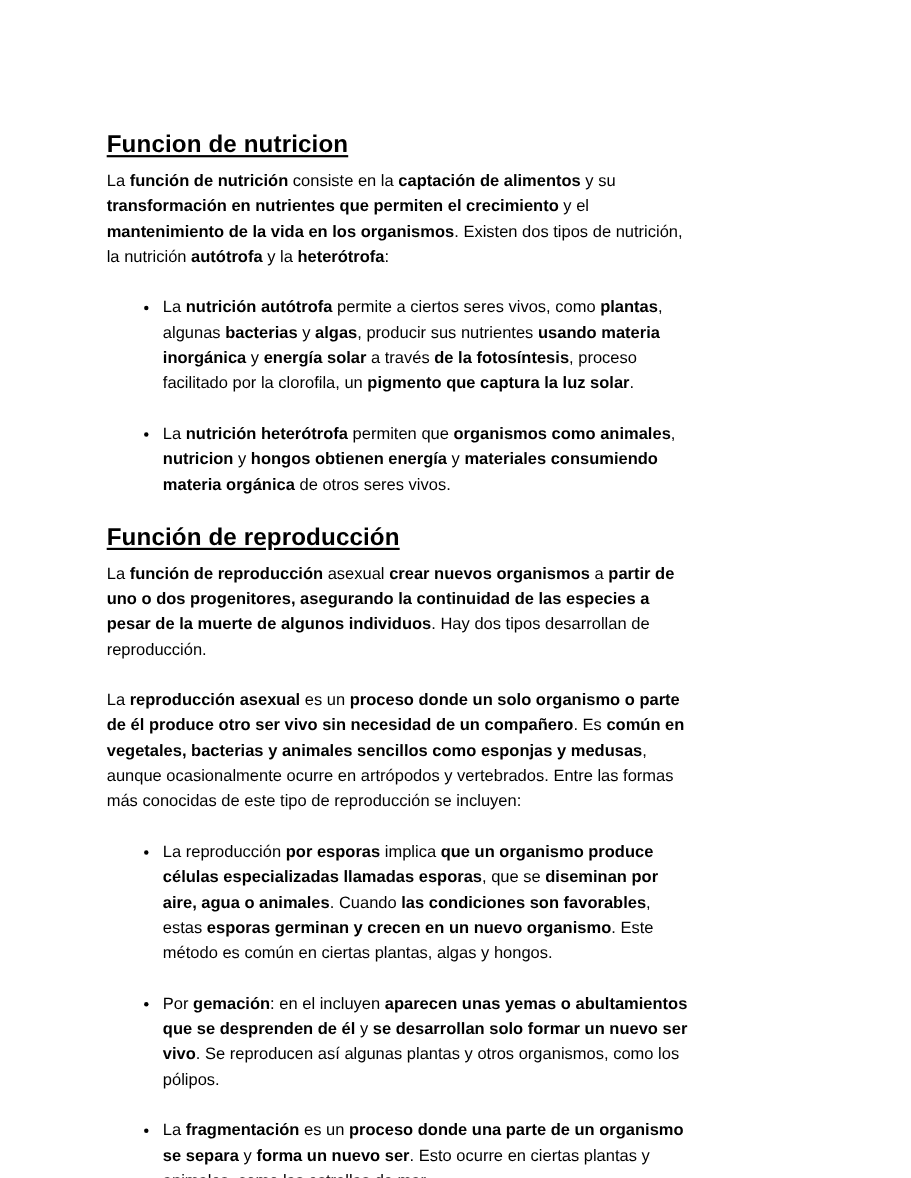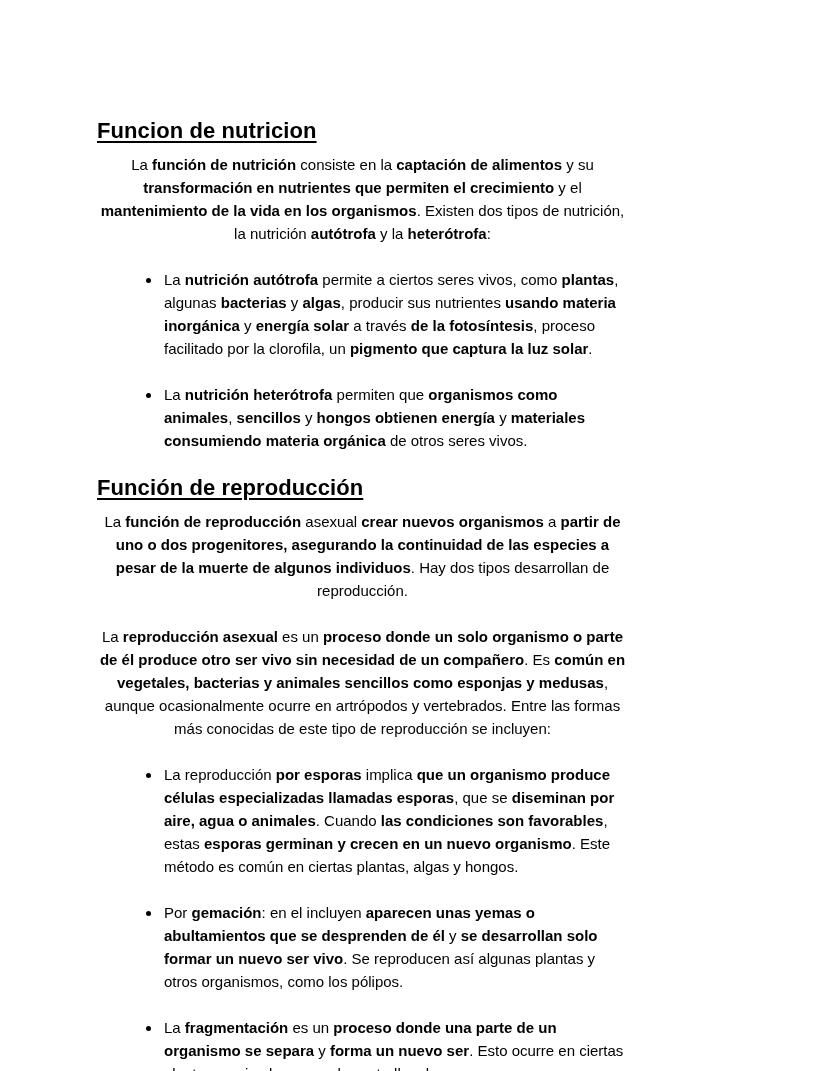--- a/index.html
+++ b/index.html
@@ -26,47 +26,46 @@
     text-underline-offset: 3px;
     letter-spacing: 0.1px;
   }
   section + section h1 {
     margin-top: 6px;
   }
   p {
     font-size: 15px;
     line-height: 23px;
     margin: 0 0 23px 0;
-    text-align: center;
   }
   ul {
     margin: 0 0 23px 0;
     padding: 0 0 0 49px;
     list-style: disc outside;
   }
   li {
     font-size: 15px;
     line-height: 23px;
-    margin: 0 0 23px 16px;
+    margin: 0 0 23px 0;
     padding-left: 2px;
   }
   li:last-child { margin-bottom: 0; }
   .b { font-weight: bold; }
 </style>
 </head>
 <body>
 
 <div class="page">
 
   <section>
     <h1>Funcion de nutricion</h1>
     <p><span>La </span><span class="b">función de nutrición</span><span> consiste en la </span><span class="b">captación de alimentos</span><span> y su </span><span class="b">transformación en nutrientes que permiten el crecimiento</span><span> y el </span><span class="b">mantenimiento de la vida en los organismos</span><span>. Existen dos tipos de nutrición, la nutrición </span><span class="b">autótrofa</span><span> y la </span><span class="b">heterótrofa</span><span>:</span></p>
     <ul>
       <li><span>La </span><span class="b">nutrición autótrofa</span><span> permite a ciertos seres vivos, como </span><span class="b">plantas</span><span>, algunas </span><span class="b">bacterias</span><span> y </span><span class="b">algas</span><span>, producir sus nutrientes </span><span class="b">usando materia inorgánica</span><span> y </span><span class="b">energía solar</span><span> a través </span><span class="b">de la fotosíntesis</span><span>, proceso facilitado por la clorofila, un </span><span class="b">pigmento que captura la luz solar</span><span>.</span></li>
-      <li><span>La </span><span class="b">nutrición heterótrofa</span><span> permiten que </span><span class="b">organismos como animales</span><span>, </span><span class="b">sencillos</span><span> y </span><span class="b">hongos obtienen energía</span><span> y </span><span class="b">materiales consumiendo materia orgánica</span><span> de otros seres vivos.</span></li>
+      <li><span>La </span><span class="b">nutrición heterótrofa</span><span> permiten que </span><span class="b">organismos como animales</span><span>, </span><span class="b">nutricion</span><span> y </span><span class="b">hongos obtienen energía</span><span> y </span><span class="b">materiales consumiendo materia orgánica</span><span> de otros seres vivos.</span></li>
     </ul>
   </section>
 
   <section>
     <h1>Función de reproducción</h1>
     <p><span>La </span><span class="b">función de reproducción</span><span> asexual </span><span class="b">crear nuevos organismos</span><span> a </span><span class="b">partir de uno o dos progenitores, asegurando la continuidad de las especies a pesar de la muerte de algunos individuos</span><span>. Hay dos tipos desarrollan de reproducción.</span></p>
     <p><span>La </span><span class="b">reproducción asexual</span><span> es un </span><span class="b">proceso donde un solo organismo o parte de él produce otro ser vivo sin necesidad de un compañero</span><span>. Es </span><span class="b">común en vegetales, bacterias y animales sencillos como esponjas y medusas</span><span>, aunque ocasionalmente ocurre en artrópodos y vertebrados. Entre las formas más conocidas de este tipo de reproducción se incluyen:</span></p>
     <ul>
       <li><span>La reproducción </span><span class="b">por esporas</span><span> implica </span><span class="b">que un organismo produce células especializadas llamadas esporas</span><span>, que se </span><span class="b">diseminan por aire, agua o animales</span><span>. Cuando </span><span class="b">las condiciones son favorables</span><span>, estas </span><span class="b">esporas germinan y crecen en un nuevo organismo</span><span>. Este método es común en ciertas plantas, algas y hongos.</span></li>
       <li><span>Por </span><span class="b">gemación</span><span>: en el incluyen </span><span class="b">aparecen unas yemas o abultamientos que se desprenden de él</span><span> y </span><span class="b">se desarrollan solo formar un nuevo ser vivo</span><span>. Se reproducen así algunas plantas y otros organismos, como los pólipos.</span></li>

